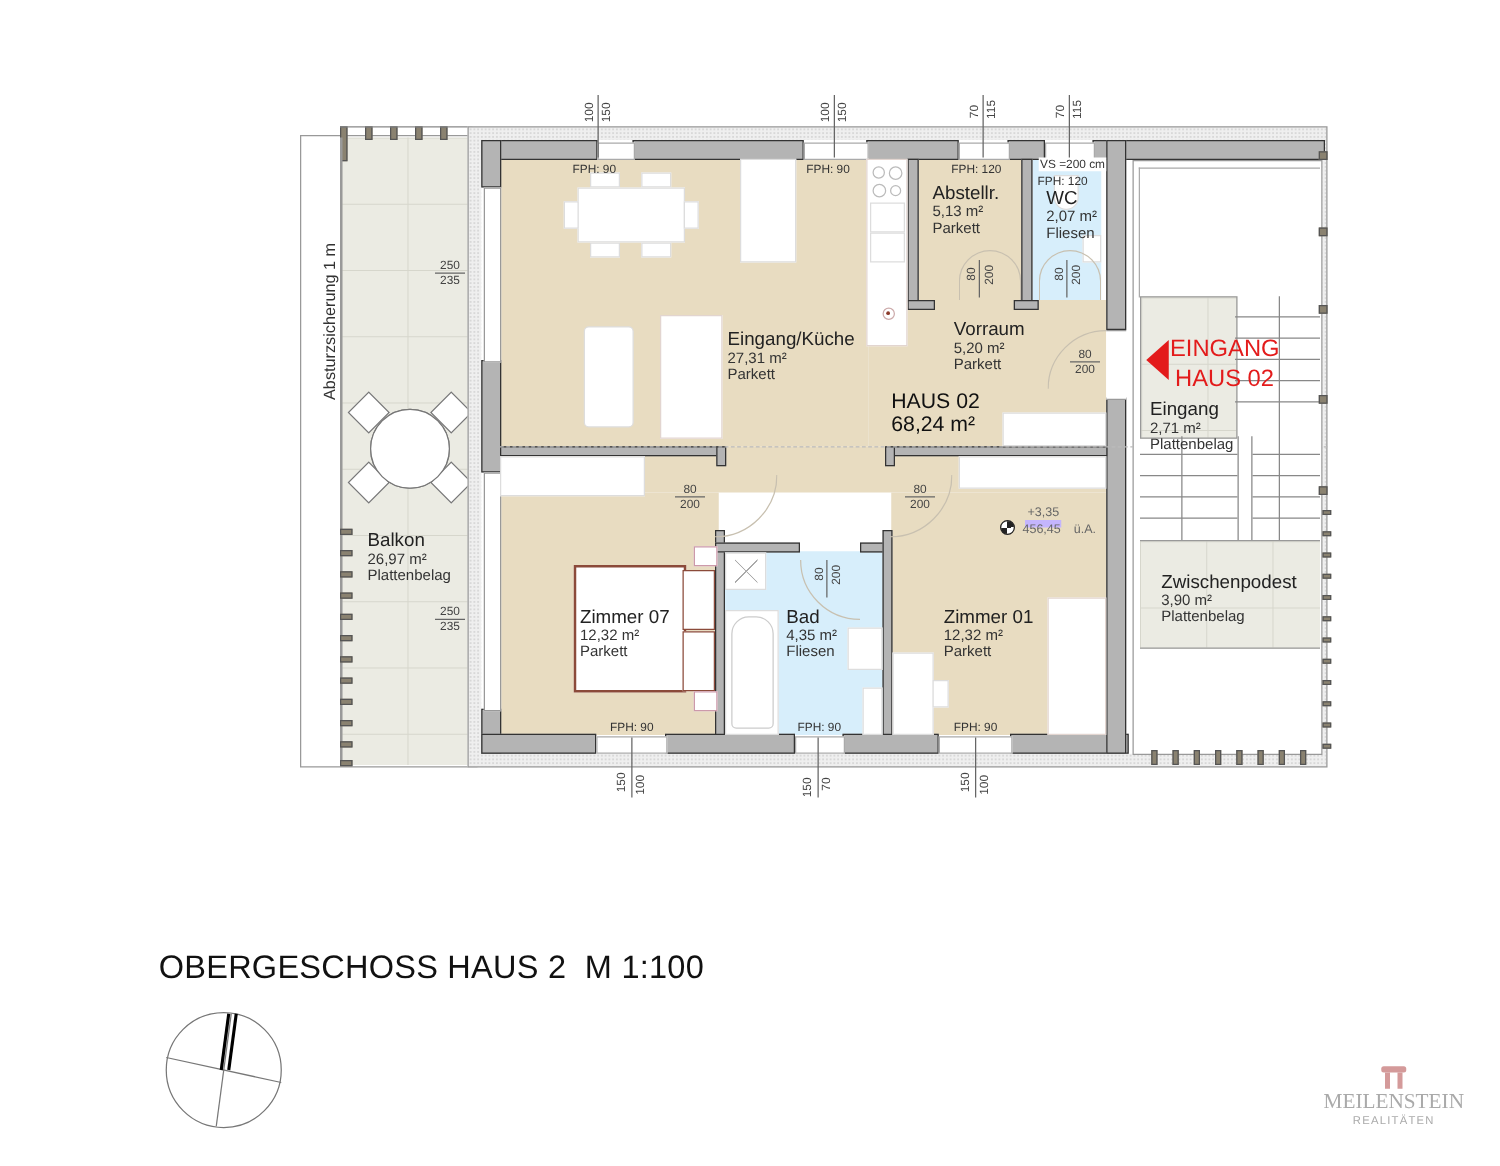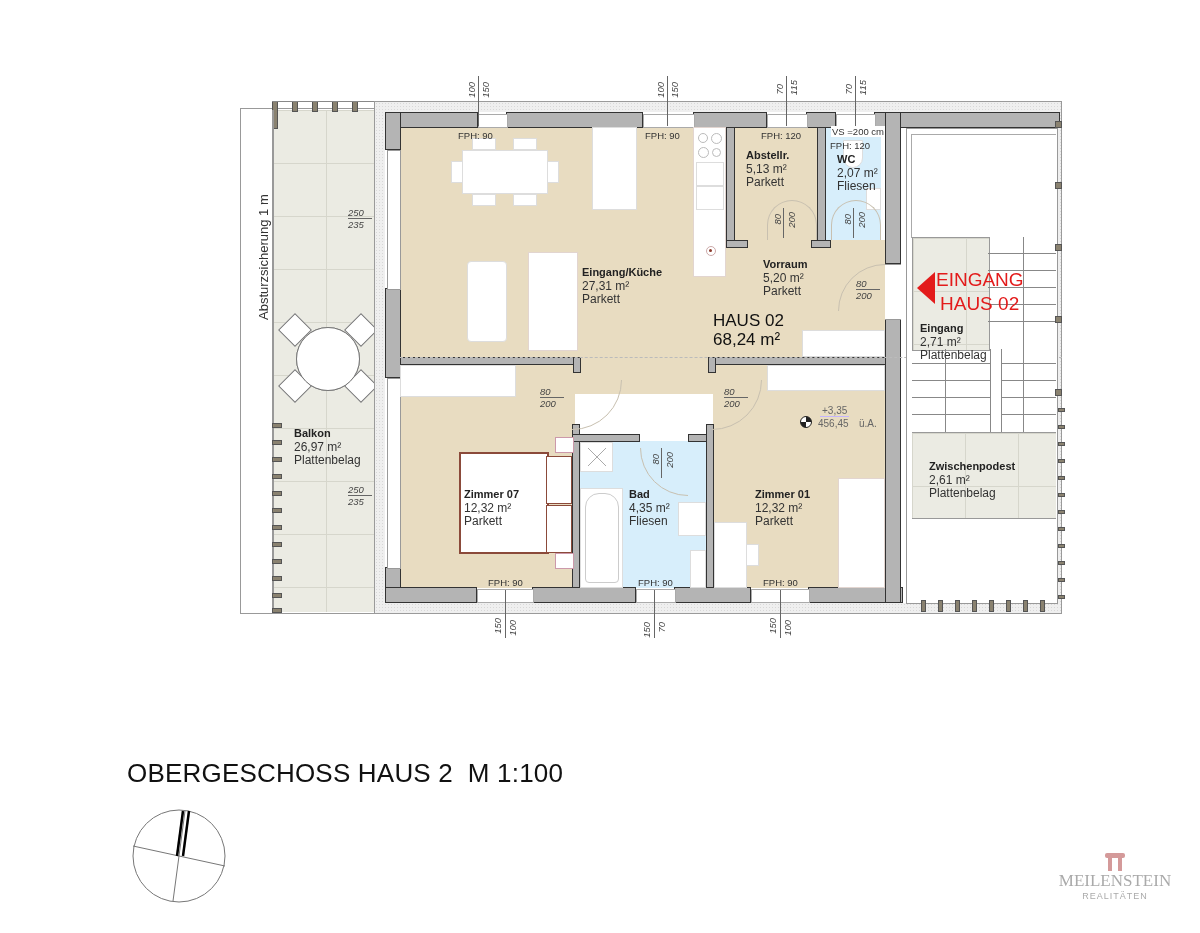--- a/index.html
+++ b/index.html
@@ -8,24 +8,24 @@
   .abs { position:absolute; }
   .wall { position:absolute; background:#b4b4b4; border:1px solid #333; box-sizing:border-box; }
   .insul { position:absolute; background:#efefef; border:1px solid #9a9a9a; box-sizing:border-box;
            background-image: radial-gradient(#d8d8d8 0.6px, transparent 0.7px); background-size:3px 3px; }
   .floor-parkett { position:absolute; background:#e8dcc1; }
   .floor-tile { position:absolute; background:#d7eefb; }
   .floor-plate { position:absolute; background:#ebebe3;
       background-image: linear-gradient(#d6d6cc 1px, transparent 1px), linear-gradient(90deg, #d6d6cc 1px, transparent 1px);
       background-size: 53px 53px; }
   .furn { position:absolute; background:#fff; border:1px solid #e2d5d0; box-sizing:border-box; }
-  .room-name { font-size:11px; line-height:16px; color:#222; white-space:nowrap;font-weight:bold; }
+  .room-name { font-size:15px; line-height:16px; color:#222; white-space:nowrap; }
   .room-sub { font-size:12px; line-height:13px; color:#333; white-space:nowrap; }
   .fph { font-size:9.5px; color:#333; white-space:nowrap; }
-  .dim { font-size:9.5px; color:#444; white-space:nowrap; line-height:11px; text-align:left;font-style:italic; }
+  .dim { font-size:9.5px; color:#444; white-space:nowrap; line-height:11px; text-align:center; }
   .dimline { position:absolute; background:#666; }
   .vert { writing-mode:vertical-rl; transform:rotate(180deg); }
   .door-arc { position:absolute; border:1px solid #c8c0b0; box-sizing:border-box; }
   .rail { position:absolute; background:#8a8270; border:1px solid #555; box-sizing:border-box; }
   .stair { position:absolute; border-top:1px solid #888; box-sizing:border-box; }
 </style>
 </head>
 <body>
 
 <div>
@@ -271,41 +271,41 @@
     <div class="room-sub">12,32 m²</div>
     <div class="room-sub">Parkett</div>
   </div>
   <div class="abs" style="left:920px;top:320px;">
     <div class="room-name">Eingang</div>
     <div class="room-sub">2,71 m²</div>
     <div class="room-sub">Plattenbelag</div>
   </div>
   <div class="abs" style="left:929px;top:458px;">
     <div class="room-name">Zwischenpodest</div>
-    <div class="room-sub">2,61 m²</div>
+    <div class="room-sub">3,90 m²</div>
     <div class="room-sub">Plattenbelag</div>
   </div>
 
   <div class="abs" style="left:713px;top:311px;font-size:17px;line-height:19px;color:#111;">
     <div>HAUS 02</div>
     <div>68,24 m²</div>
   </div>
 
   <div class="abs fph" style="left:831px;top:126px;background:#fff;padding:0 1px;">VS =200 cm</div>
 
   <div class="abs fph" style="left:458px;top:130px;">FPH: 90</div>
   <div class="abs fph" style="left:645px;top:130px;">FPH: 90</div>
   <div class="abs fph" style="left:761px;top:130px;">FPH: 120</div>
   <div class="abs fph" style="left:830px;top:140px;">FPH: 120</div>
   <div class="abs fph" style="left:488px;top:577px;">FPH: 90</div>
   <div class="abs fph" style="left:638px;top:577px;">FPH: 90</div>
   <div class="abs fph" style="left:763px;top:577px;">FPH: 90</div>
 
   <div class="abs" style="left:800px;top:416px;width:10px;height:10px;border-radius:50%;border:1px solid #222;background:conic-gradient(#222 0 25%, #fff 0 50%, #222 0 75%, #fff 0);"></div>
-  <div class="abs" style="left:820px;top:405px;font-size:10px;color:#666;border-bottom:1px solid #c4b5fd;padding:0 2px;">+3,35</div>
+  <div class="abs" style="left:820px;top:405px;font-size:10px;color:#666;border-bottom:6px solid #c4b5fd;padding:0 2px;">+3,35</div>
   <div class="abs" style="left:818px;top:418px;font-size:10px;color:#666;">456,45</div>
   <div class="abs" style="left:859px;top:418px;font-size:10px;color:#666;">ü.A.</div>
 
   <div class="abs dim vert" style="left:772px;top:214px;"><span>80</span></div>
   <div class="abs dim vert" style="left:786px;top:212px;"><span>200</span></div>
   <div class="dimline" style="left:783px;top:208px;width:1px;height:30px;"></div>
   <div class="abs dim vert" style="left:842px;top:214px;"><span>80</span></div>
   <div class="abs dim vert" style="left:856px;top:212px;"><span>200</span></div>
   <div class="dimline" style="left:853px;top:208px;width:1px;height:30px;"></div>
 

